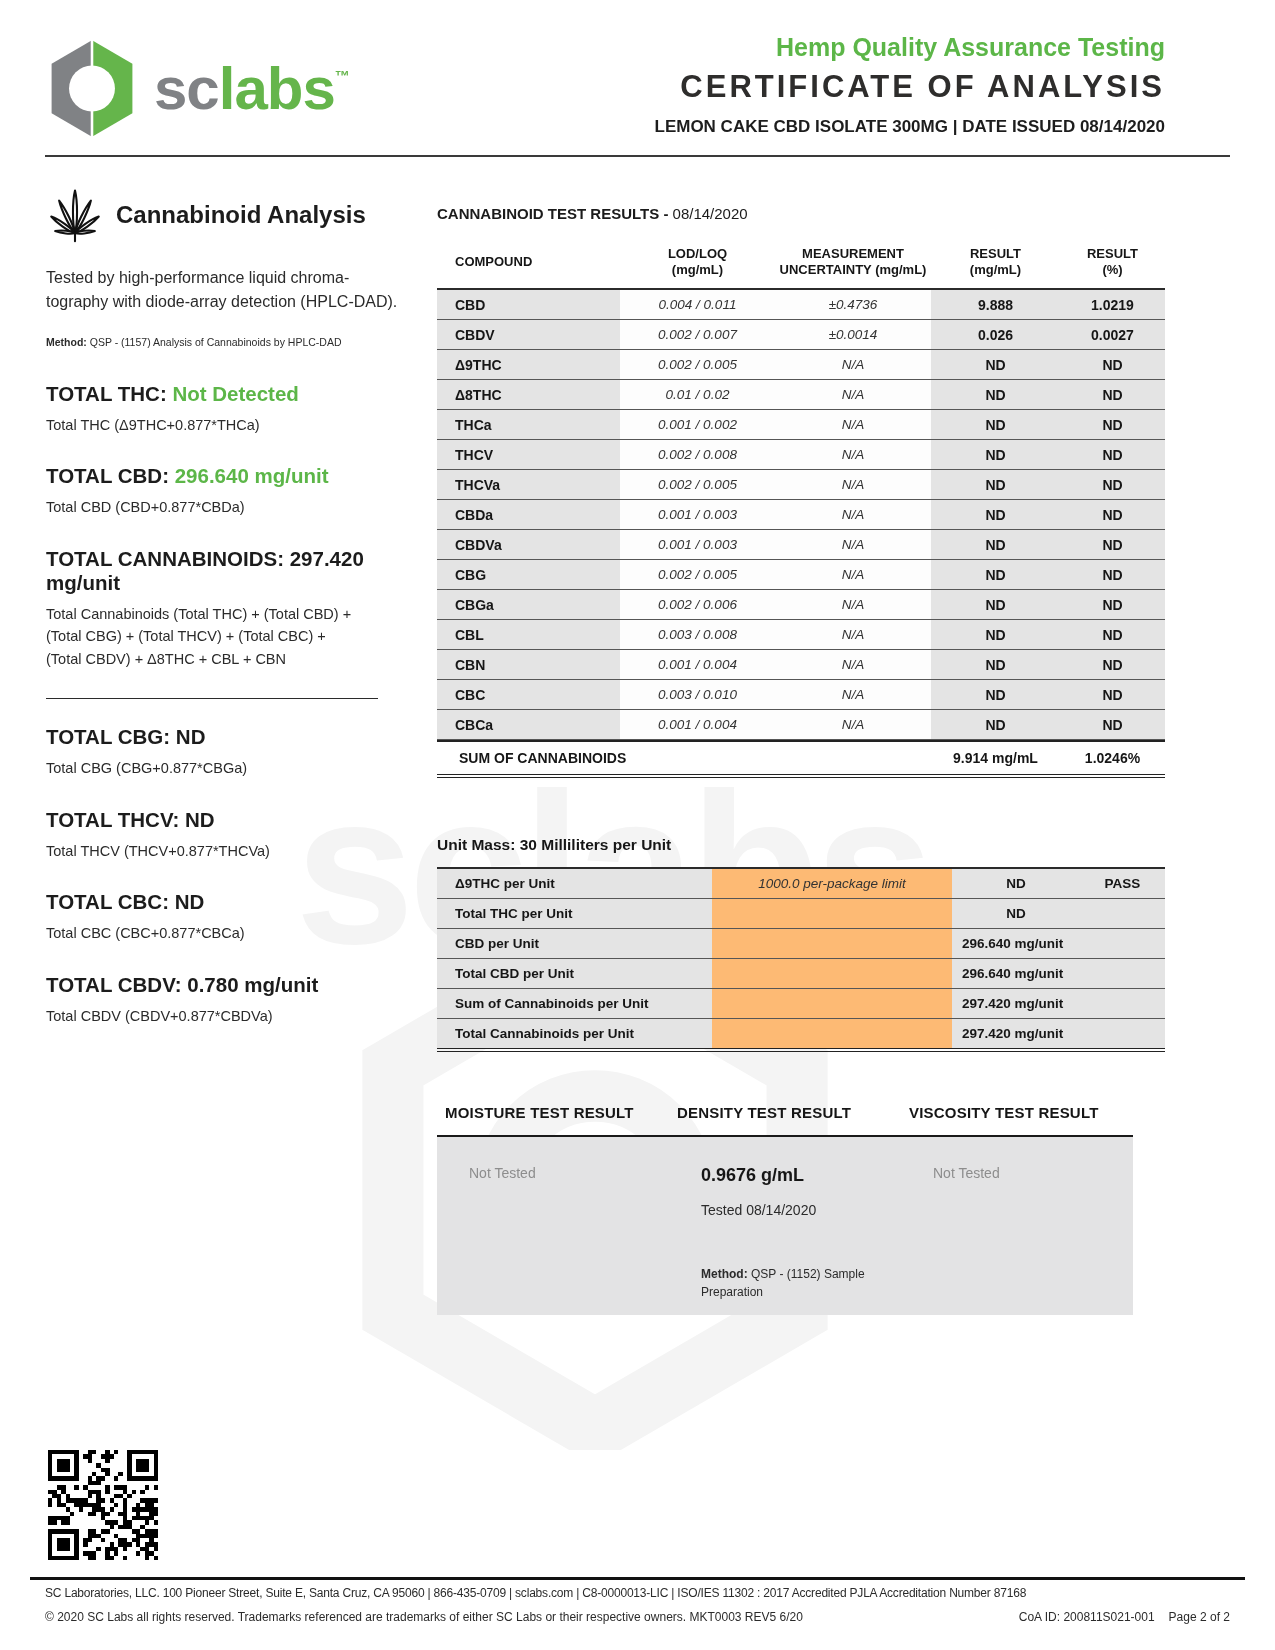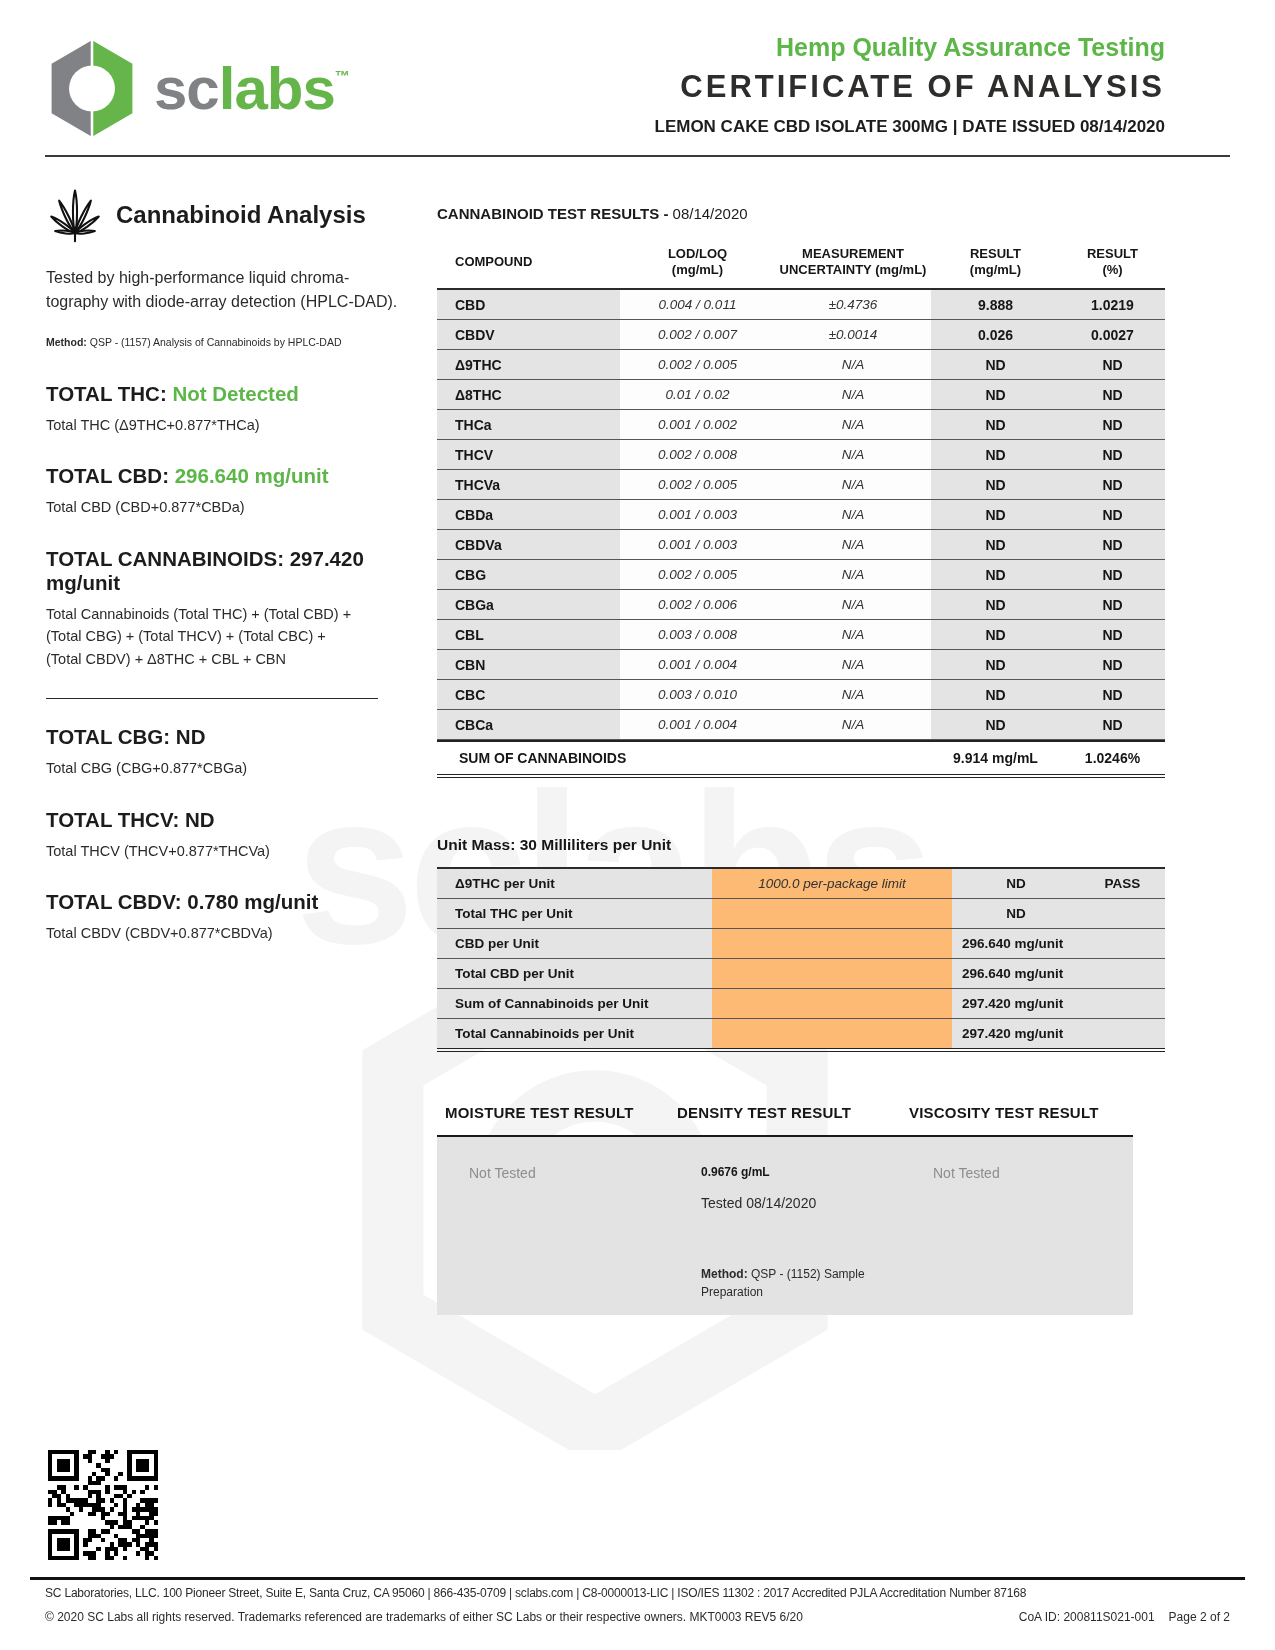--- a/index.html
+++ b/index.html
@@ -70,21 +70,21 @@
   .u-val.center{justify-content:center;padding-left:0;}
   .u-pass{background:#e4e4e4;height:100%;display:flex;align-items:center;justify-content:center;
           font-size:13.5px;font-weight:bold;color:#161616;}
   
   .panels{display:flex;margin-top:52px;}
   .panel{width:232px;}
   .panel-title{font-size:15px;font-weight:bold;color:#161616;margin:0 0 14px 8px;letter-spacing:.2px;}
   .panel-box{border-top:2.5px solid #1a1a1a;background:#e3e3e4;height:180px;padding:28px 18px 14px 32px;
              box-sizing:border-box;display:flex;flex-direction:column;}
   .panel-status{color:#8d8d8d;font-size:14px;}
-  .panel-value{font-size:12px;font-weight:bold;color:#161616;margin-bottom:16px;}
+  .panel-value{font-size:18px;font-weight:bold;color:#161616;margin-bottom:16px;}
   .panel-tested{font-size:14px;color:#2b2b2b;}
   .panel-method{margin-top:auto;font-size:12px;color:#2b2b2b;line-height:1.5;}
   .panel-method b{font-weight:bold;}
   
   .qr{position:absolute;left:48px;top:1450px;}
   .footer-rule{position:absolute;left:30px;right:30px;top:1577px;border-top:3.5px solid #111;}
   .footer{position:absolute;left:45px;right:45px;top:1586px;font-size:12px;color:#2b2b2b;}
   .f1{margin-bottom:10px;letter-spacing:-0.2px;}
   .f2{display:flex;justify-content:space-between;}
   .f2-right span{margin-left:14px;}
@@ -156,20 +156,24 @@
 (Total CBDV) + Δ8THC + CBL + CBN</div>
           </div>
           <div class="divider"></div>
           <div class="total-block">
             <div class="total-line"><span class="tlabel">TOTAL CBG: </span><span class="tvalue dark">ND</span></div>
             <div class="tformula">Total CBG (CBG+0.877*CBGa)</div>
           </div>
           <div class="total-block">
             <div class="total-line"><span class="tlabel">TOTAL THCV: </span><span class="tvalue dark">ND</span></div>
             <div class="tformula">Total THCV (THCV+0.877*THCVa)</div>
+          </div>
+          <div class="total-block">
+            <div class="total-line"><span class="tlabel">TOTAL CBC: </span><span class="tvalue dark">ND</span></div>
+            <div class="tformula">Total CBC (CBC+0.877*CBCa)</div>
           </div>
           <div class="total-block">
             <div class="total-line"><span class="tlabel">TOTAL CBDV: </span><span class="tvalue dark">0.780 mg/unit</span></div>
             <div class="tformula">Total CBDV (CBDV+0.877*CBDVa)</div>
           </div>
         </div>
     </div>
 
     <div class="rightcol">
       <div class="tbl-title">

